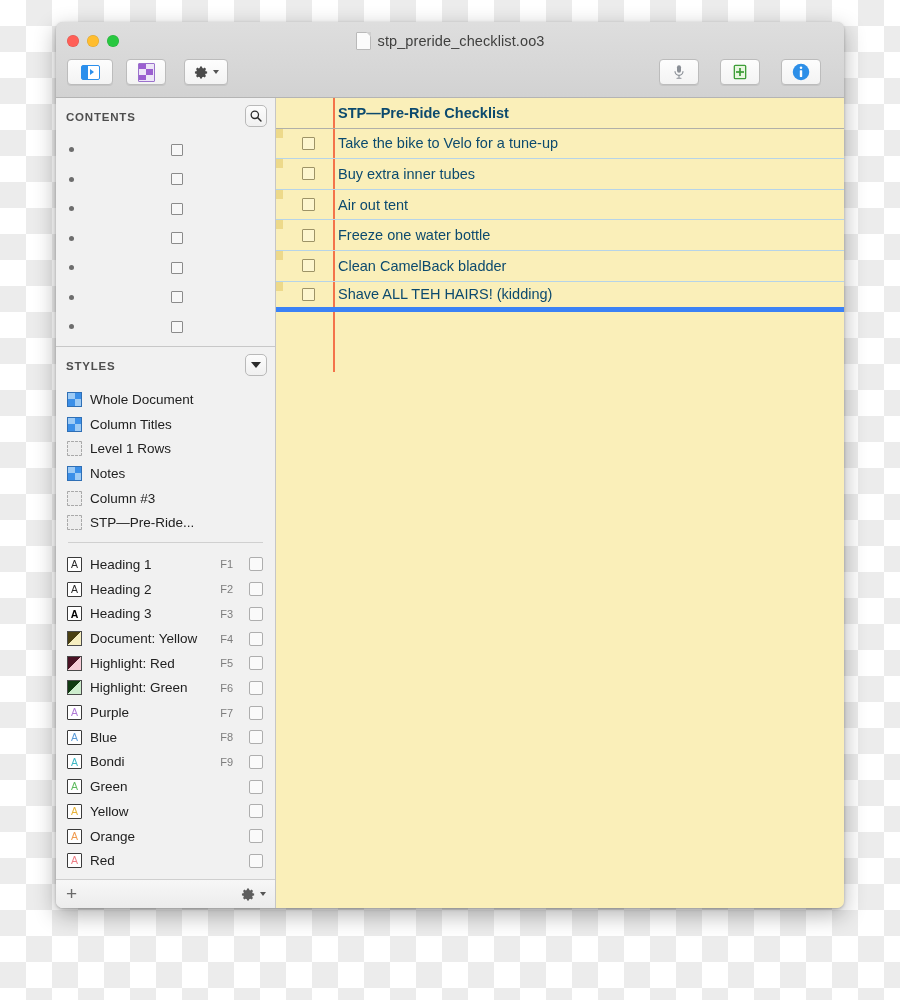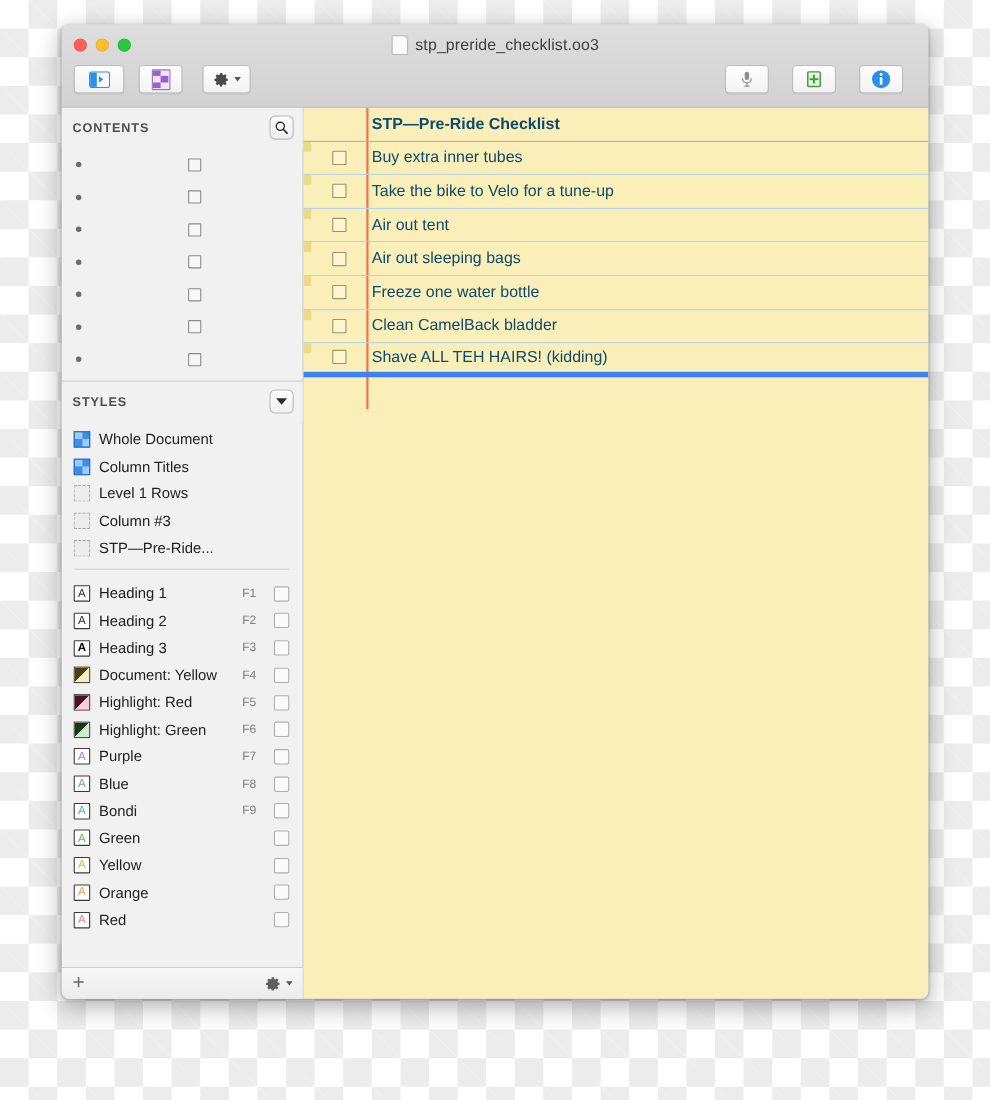--- a/index.html
+++ b/index.html
@@ -426,20 +426,27 @@
                 <i></i>
                 <i></i>
               </span>
               <span class="lbl">Column Titles</span>
             </div>
             <div class="s-row">
               <span class="sic dashed"></span>
               <span class="lbl">Level 1 Rows</span>
             </div>
             <div class="s-row">
+              <span class="sic checker">
+                <i></i>
+                <i></i>
+              </span>
+              <span class="lbl">Notes</span>
+            </div>
+            <div class="s-row">
               <span class="sic dashed"></span>
               <span class="lbl">Column #3</span>
             </div>
             <div class="s-row">
               <span class="sic dashed"></span>
               <span class="lbl">STP—Pre-Ride...</span>
             </div>
           </div>
         <div class="sec-divider"></div>
         <div class="style-list" id="named-style-list">
@@ -544,40 +551,35 @@
 
     <div class="outline">
       <div class="col-divider" id="col-divider" style="height: 274.4px;"></div>
       <div id="outline-rows">
           <div class="o-row header">
             <span class="o-text">STP—Pre-Ride Checklist</span>
           </div>
           <div class="o-row item">
             <span class="gutter-tick"></span>
             <span class="o-check"></span>
-            <span class="o-text">Buy extra inner tubes</span>
+            <span class="o-text">Take the bike to Velo for a tune-up</span>
           </div>
           <div class="o-row item">
             <span class="gutter-tick"></span>
             <span class="o-check"></span>
-            <span class="o-text">Take the bike to Velo for a tune-up</span>
+            <span class="o-text">Buy extra inner tubes</span>
           </div>
           <div class="o-row item">
             <span class="gutter-tick"></span>
             <span class="o-check"></span>
             <span class="o-text">Air out tent</span>
           </div>
           <div class="o-row item">
             <span class="gutter-tick"></span>
             <span class="o-check"></span>
-            <span class="o-text">Air out sleeping bags</span>
-          </div>
-          <div class="o-row item">
-            <span class="gutter-tick"></span>
-            <span class="o-check"></span>
             <span class="o-text">Freeze one water bottle</span>
           </div>
           <div class="o-row item">
             <span class="gutter-tick"></span>
             <span class="o-check"></span>
             <span class="o-text">Clean CamelBack bladder</span>
           </div>
           <div class="o-row item">
             <span class="gutter-tick"></span>
             <span class="o-check"></span>

